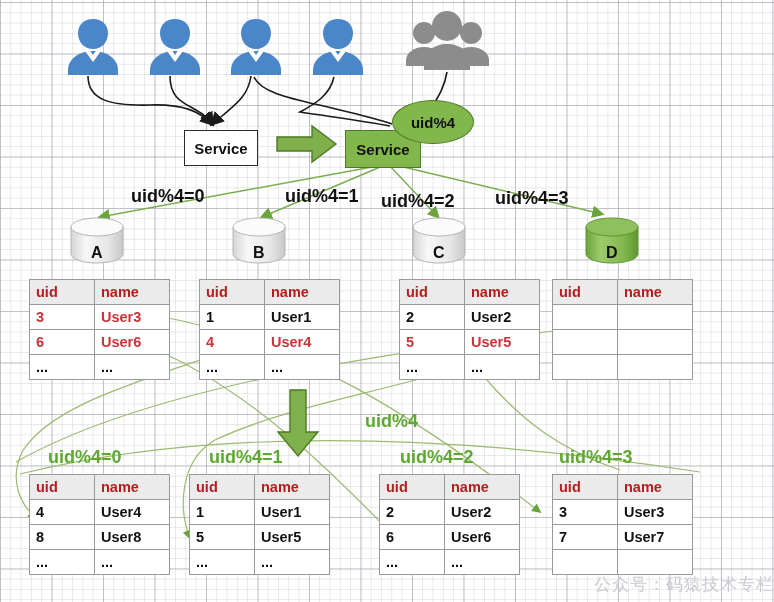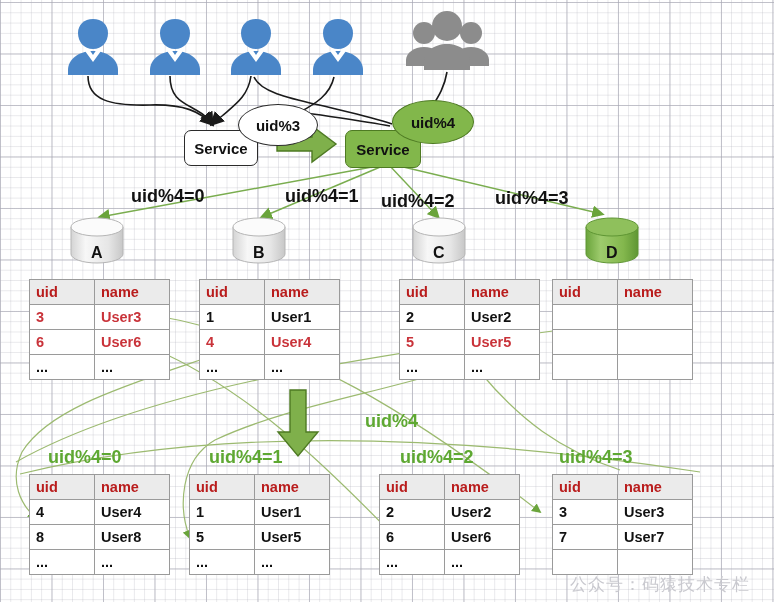--- a/index.html
+++ b/index.html
@@ -25,35 +25,35 @@
   .tbl td,.tbl th{border:1px solid #9a9a9a;padding:0 6px;height:24px;
        font-weight:bold;text-align:left;font-size:14.5px;line-height:24px;}
   .tbl th{background:#ebebeb;color:#b91c1c;font-weight:bold;}
   .tbl td.red,.tbl th.red{color:#c9333a;}
   .tbl td.blank{height:24px;}
   .c-uid{width:52px;}
   .c-name{width:62px;margin-left:17px;}
 
   
   .svcbox{position:absolute;display:flex;align-items:center;justify-content:center;
-          font-weight:bold;font-size:15px;border-radius:7px;}
+          font-weight:bold;font-size:15px;border-radius:0;}
   .svc-white{background:#ffffff;border:1.6px solid #2b2b2b;color:#111;}
   .svc-green{background:#82b74b;border:1.6px solid #4e7a23;color:#111;}
 
   .bubble{position:absolute;display:flex;align-items:center;justify-content:center;
           font-weight:bold;font-size:15px;border-radius:50%;}
   .bub-white{background:#fff;border:1.6px solid #2b2b2b;color:#111;}
   .bub-green{background:#82b74b;border:1.6px solid #4e7a23;color:#111;}
 
   
   .lbl{position:absolute;font-weight:bold;font-size:18px;white-space:nowrap;}
   .lbl-dark{color:#111;}
   .lbl-green{color:#5ea832;}
 
-  .watermark{position:absolute;right:24px;bottom:6px;font-size:17px;
+  .watermark{position:absolute;right:0;bottom:6px;font-size:17px;
       color:#c9c9cf;letter-spacing:1px;font-family:Liberation Mono, monospace;}
 
   .cyl-letter{position:absolute;font-weight:bold;font-size:16px;color:#111;}
 </style>
 </head>
 <body>
 
 <div id="stage">
 
   <svg id="svgroot" viewBox="0 0 774 602">
@@ -164,23 +164,20 @@
     </g>
 
     <g>
       <path d="M290 390 v42 h-12 l20 24 20 -24 h-12 v-42 z" fill="#7fb04b" stroke="#4e7a23" stroke-width="1.4"></path>
     </g>
   </svg>
 
   <div class="svcbox svc-white" style="left:184px;top:130px;width:72px;height:34px;">
     <span>Service</span>
   </div>
-  <div class="bubble bub-white" style="left:238px;top:104px;width:78px;height:40px;">
-    <span>uid%3</span>
-  </div>
 
   <div class="svcbox svc-green" style="left:345px;top:130px;width:74px;height:36px;">
     <span>Service</span>
   </div>
   <div class="bubble bub-green" style="left:392px;top:100px;width:80px;height:42px;">
     <span>uid%4</span>
   </div>
 
   <div class="lbl lbl-dark" style="left:131px;top:186px;">uid%4=0</div>
   <div class="lbl lbl-dark" style="left:285px;top:186px;">uid%4=1</div>

